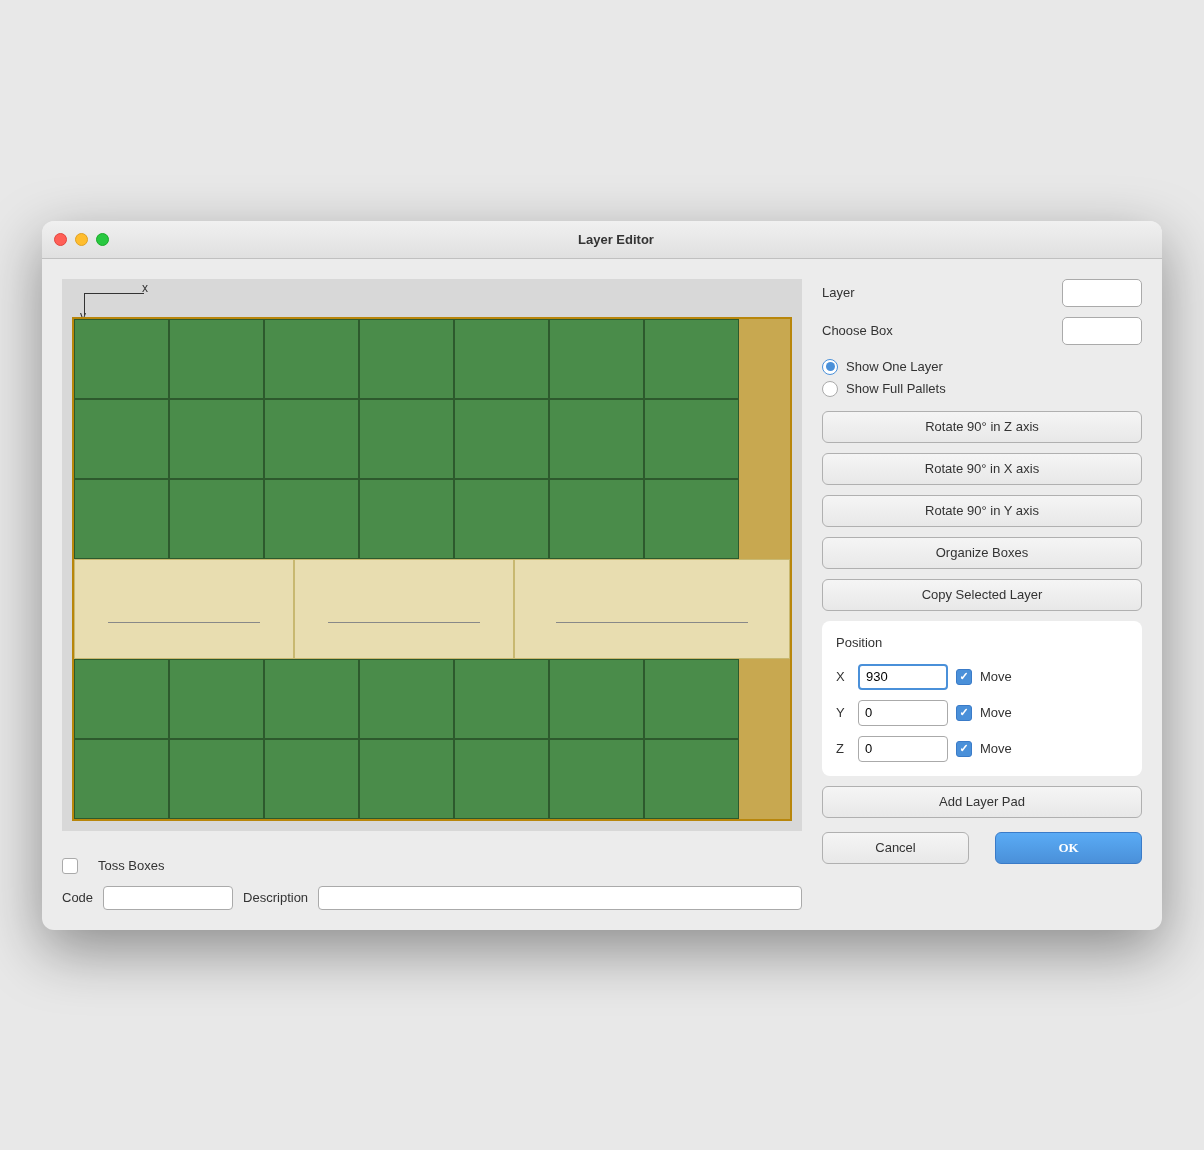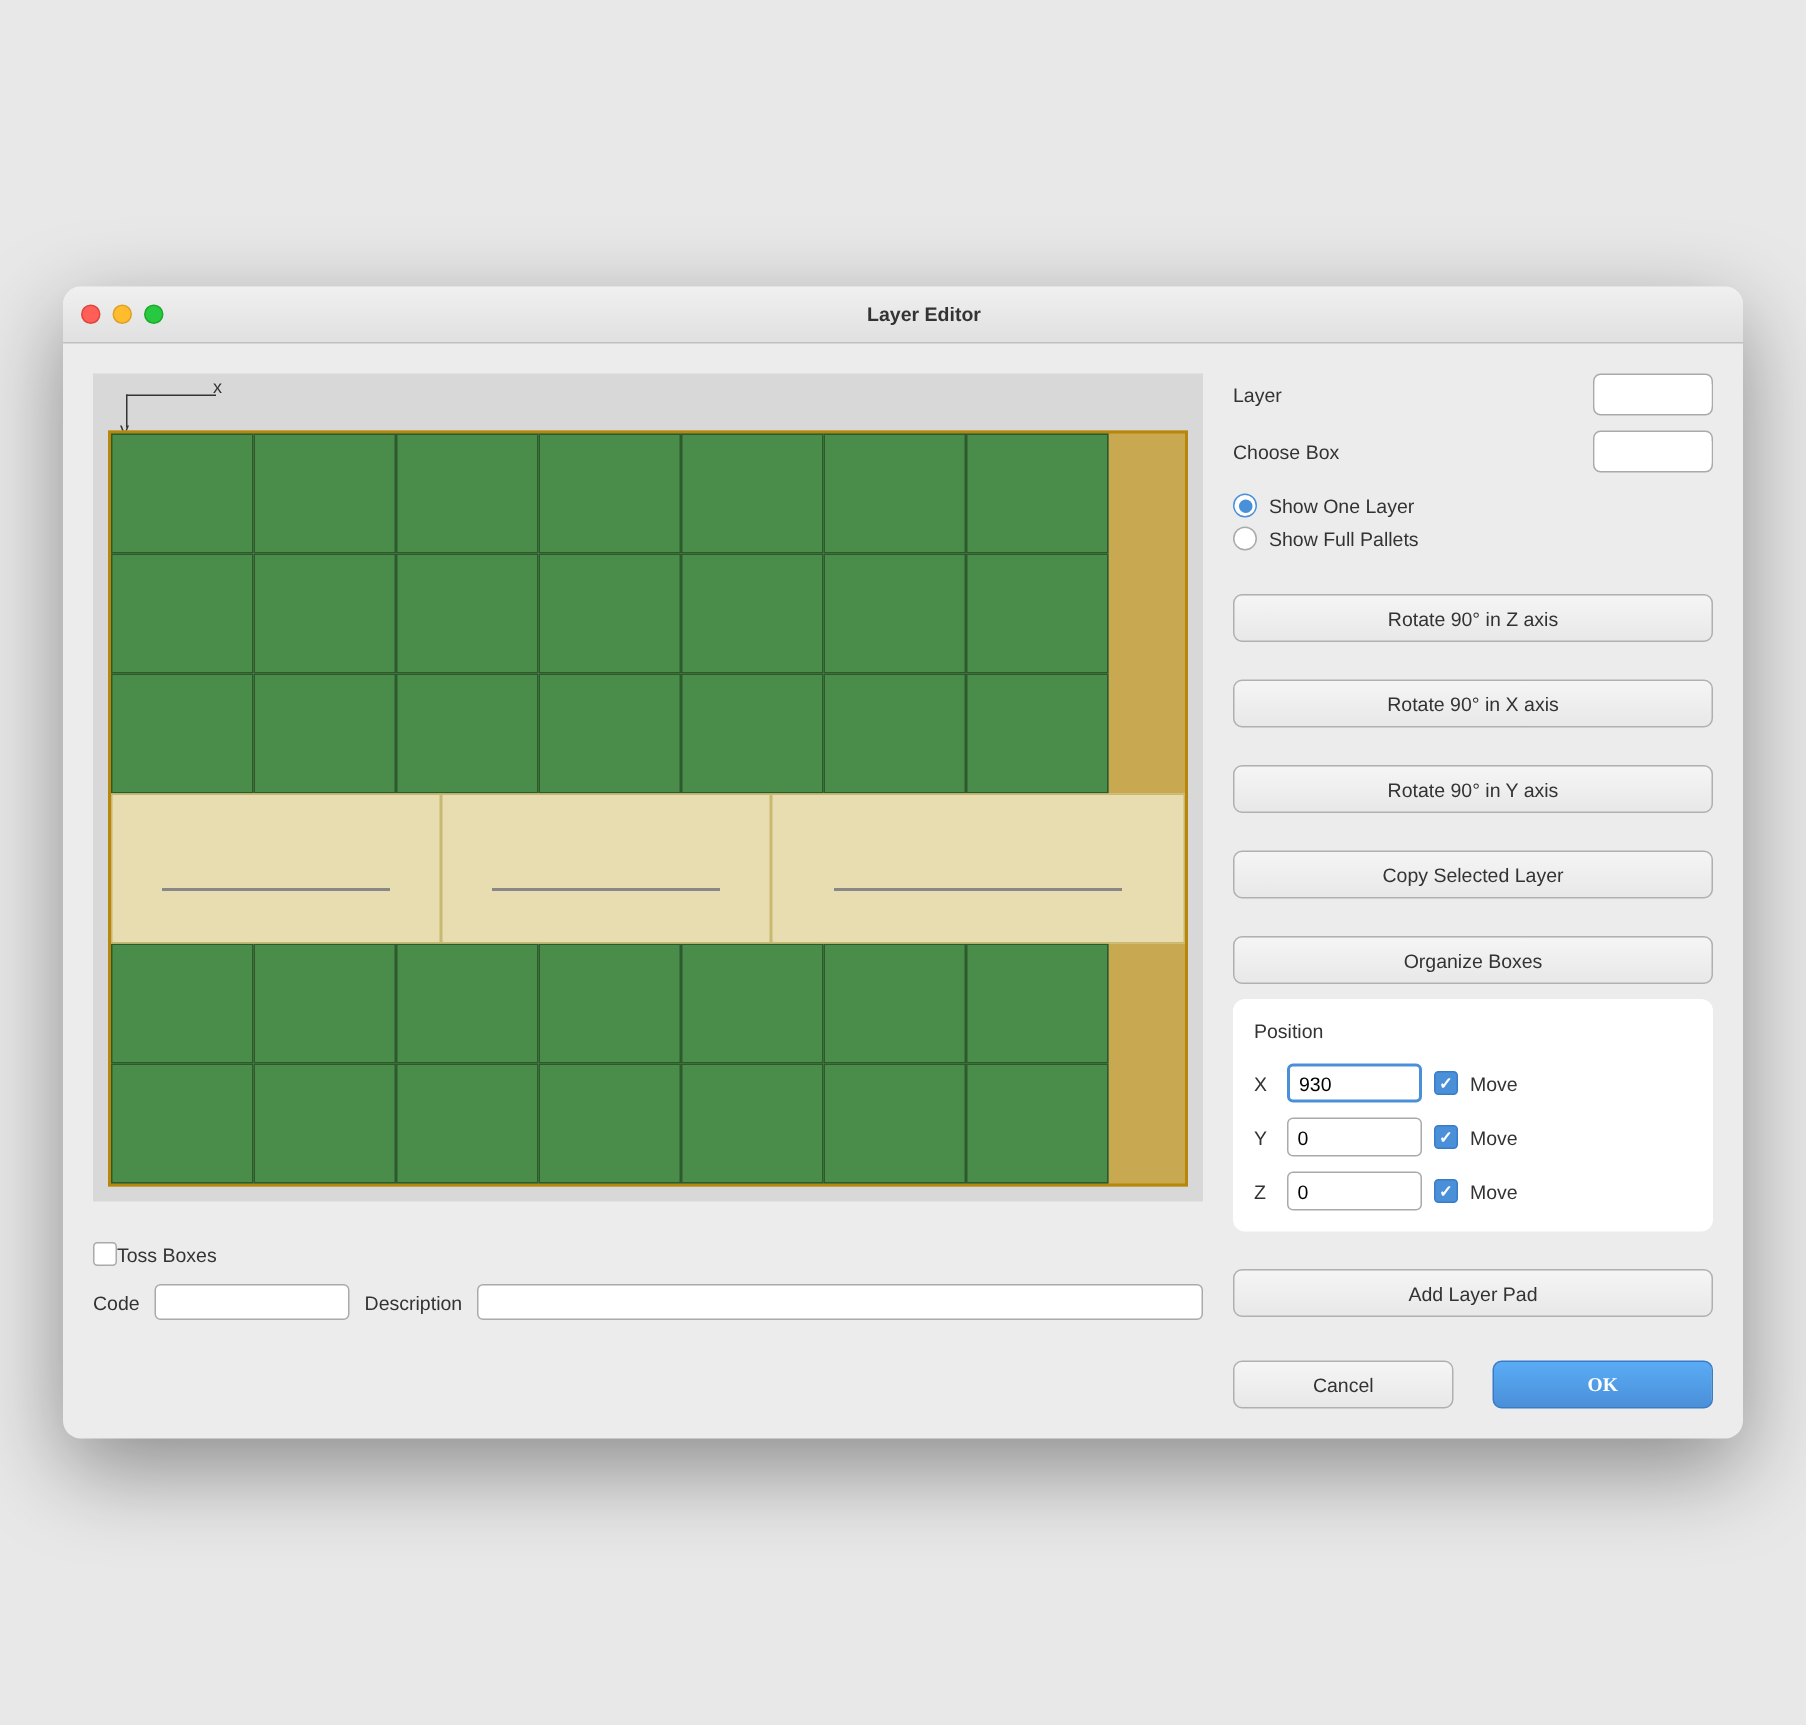--- a/index.html
+++ b/index.html
@@ -130,21 +130,21 @@
       background: #888;
     }
     .bottom-section {
       display: flex;
       flex-direction: column;
       gap: 12px;
     }
     .toss-boxes-row {
       display: flex;
       align-items: center;
-      gap: 0;
+      gap: 20px;
       margin-top: 11px;
     }
     .code-row {
       display: flex;
       align-items: center;
       gap: 10px;
     }
     .code-input {
       width: 130px;
       height: 24px;
@@ -235,21 +235,20 @@
       background: linear-gradient(to bottom, #f5f5f5, #e8e8e8);
       border: 1px solid #b0b0b0;
       border-radius: 6px;
       cursor: pointer;
       font-size: 13px;
       color: #333;
       display: flex;
       align-items: center;
       justify-content: center;
       font-weight: 500;
-      margin-top: 15px;
     }
     .mac-button.primary {
       background: linear-gradient(to bottom, #5aabf5, #4a90d9);
       color: white;
       border-color: #3a7bc8;
       font-weight: 600;
       font-family: Liberation Serif, serif;
     }
     .position-box {
       background: #ffffff;
@@ -461,24 +460,24 @@
       <button class="mac-button">
         <span>Rotate 90° in Z axis</span>
       </button>
       <button class="mac-button">
         <span>Rotate 90° in X axis</span>
       </button>
       <button class="mac-button">
         <span>Rotate 90° in Y axis</span>
       </button>
       <button class="mac-button">
-        <span>Copy Selected Layer</span>
+        <span>Organize Boxes</span>
       </button>
       <button class="mac-button">
-        <span>Organize Boxes</span>
+        <span>Copy Selected Layer</span>
       </button>
 
       <div class="position-box">
         <div class="position-title">Position</div>
 
         <div class="pos-row">
           <span class="pos-label">X</span>
           <input class="pos-input" type="text" value="930" style="">
           <div class="checkbox-custom"></div>
           <label>Move</label>

